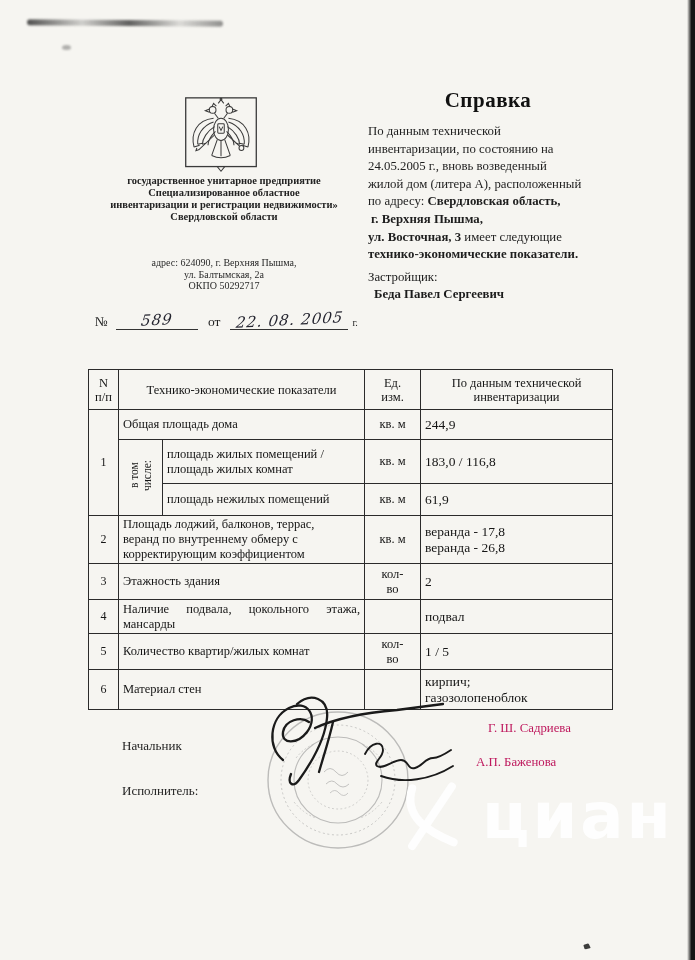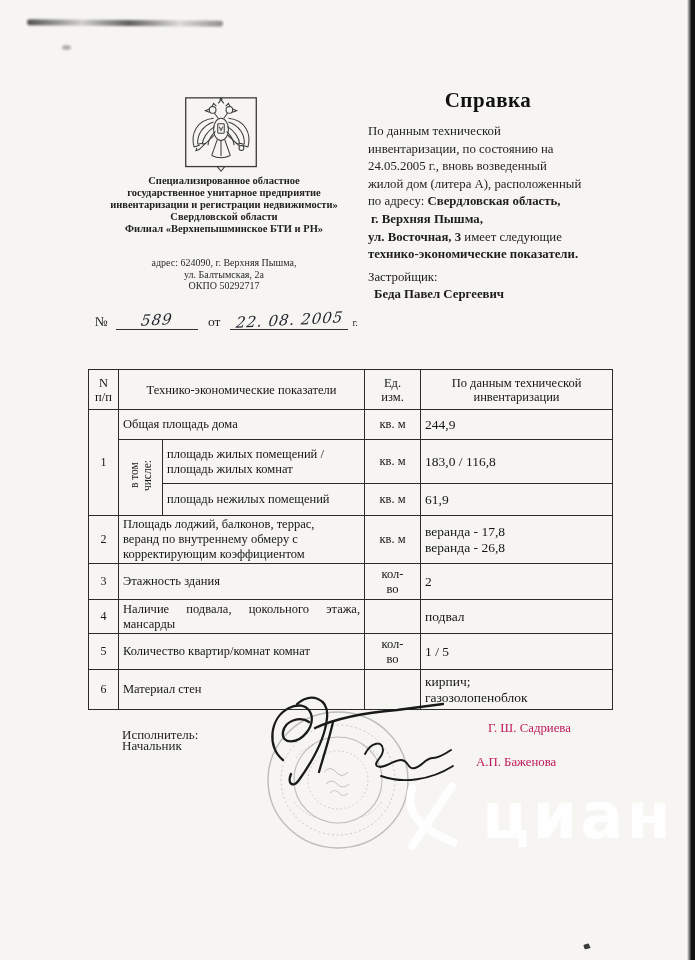--- a/index.html
+++ b/index.html
@@ -55,21 +55,21 @@
   tr.h td { text-align:center; font-size:12.5px; line-height:14px; }
   td.numcol { font-size:12px; }
   .rot-wrap { text-align:center; }
   .rot-text { display:inline-block; writing-mode:vertical-rl; transform:rotate(180deg);
     font-size:11.5px; line-height:13px; white-space:pre-line; }
   td.just { text-align:justify; text-align-last:left; padding-right:8px; }
 
   
   .sig-label { position:absolute; font-size:13px; color:#1e1e1e;margin-left:34px; }
   .lab-chief { left:88px; top:738px; }
-  .lab-exec  { left:88px; top:727px; }
+  .lab-exec  { left:88px; top:783px; }
   .sig-name  { position:absolute; font-size:12.8px; color:#be185d; }
   .name1 { left:488px; top:721px; }
   .name2 { left:476px; top:755px; }
   .stamp { position:absolute; left:232px; top:698px; width:212px; height:160px; opacity:.55; }
   .signs { position:absolute; left:245px; top:688px; width:230px; height:115px; }
 
   
   .wm { position:absolute; left:396px; top:776px; display:flex; align-items:flex-start; color:#ffffff; }
   .wm-icon { width:72px; height:80px; margin-top:2px; }
   .wm-text { font-family:"DejaVu Sans", sans-serif; font-weight:bold; font-size:64px; line-height:80px;
@@ -122,25 +122,24 @@
         <path d="M30,64 q10,5 20,0"></path>
 
         <path d="M33,42 L16,58 M16,58 l-3,1 l1,-3"></path>
         <circle cx="62" cy="56" r="2.6"></circle>
           <path d="M47,42 L60,54"></path>
       </g>
     </svg>
   </div>
 
   <div class="org-block">
+    <div>государственное унитарное предприятие</div>
     <div>Специализированное областное</div>
-    <div>государственное унитарное предприятие</div>
     <div>инвентаризации и регистрации недвижимости»</div>
     <div>Свердловской области</div>
-    <div>Филиал «Верхнепышминское БТИ и РН»</div>
   </div>
 
   <div class="addr-block">
     <div>адрес: 624090, г. Верхняя Пышма,</div>
     <div>ул. Балтымская, 2а</div>
     <div>ОКПО 50292717</div>
   </div>
 
   <div class="ref-line">
     <span>№</span><span class="u-slot u-no"><span class="hand">589</span></span><span>от</span><span class="u-slot u-date"><span class="hand">22. 08. 2005</span></span><span class="year-suffix">г.</span>
@@ -218,21 +217,21 @@
       <td class="val">2</td>
     </tr>
     <tr style="height:34px">
       <td class="c numcol">4</td>
       <td colspan="2" class="lbl just">Наличие подвала, цокольного этажа, мансарды</td>
       <td class="unit"></td>
       <td class="val">подвал</td>
     </tr>
     <tr style="height:36px">
       <td class="c numcol">5</td>
-      <td colspan="2" class="lbl">Количество квартир/комнат комнат</td>
+      <td colspan="2" class="lbl">Количество квартир/жилых комнат</td>
       <td class="unit pre">кол-
 во</td>
       <td class="val">1 / 5</td>
     </tr>
     <tr style="height:40px">
       <td class="c numcol">6</td>
       <td colspan="2" class="lbl">Материал стен</td>
       <td class="unit"></td>
       <td class="val pre">кирпич;
 газозолопеноблок</td>

